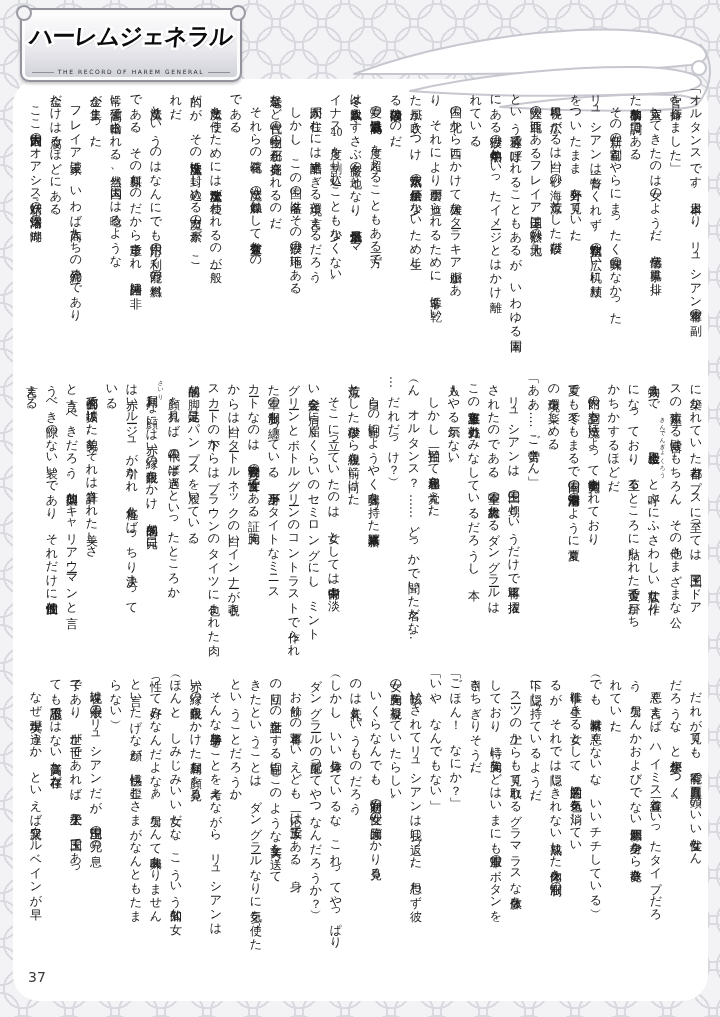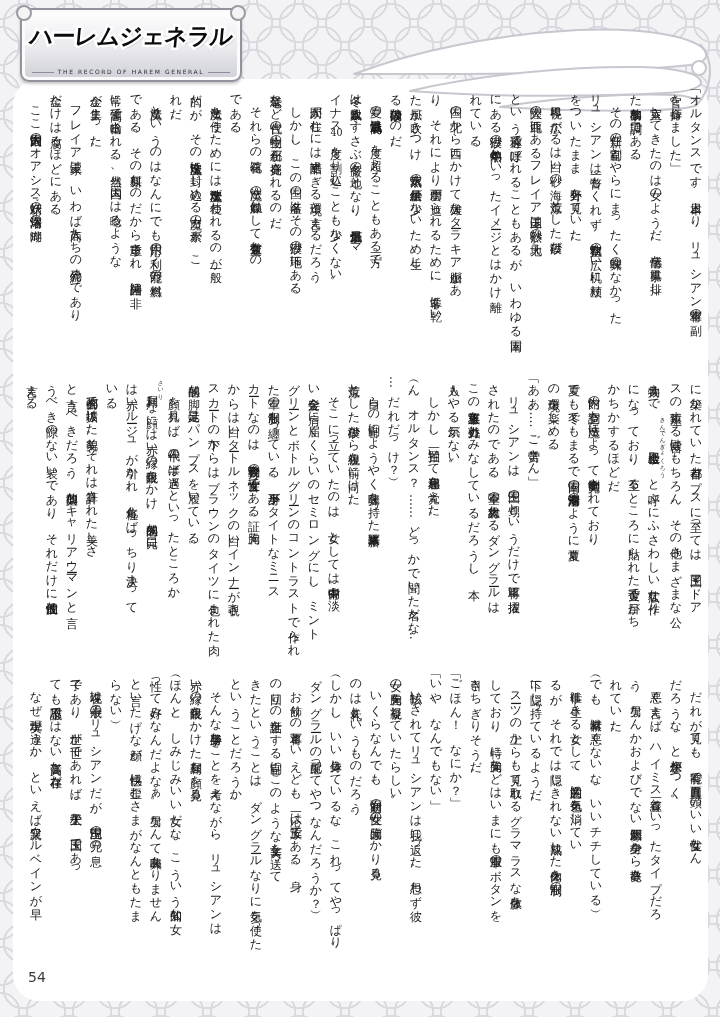--- a/index.html
+++ b/index.html
@@ -198,15 +198,15 @@
       <div class="line">（ほんと、しみじみいい女だな。こういう知的な女</div>
       <div class="line">性って好みなんだよなぁ。男なんて興味ありません、</div>
       <div class="line">と言いたげな顔が、快感に歪むさまがなんともたま</div>
       <div class="line">らない）</div>
       <div class="line">　現在は二十歳のリュシアンだが、現国王の兄の息</div>
       <div class="line">子であり、世が世であれば、王太子か、国王であっ</div>
       <div class="line">ても不思議ではない高貴な存在だ。</div>
       <div class="line">　なぜ現実が違うか、といえば父親ウルベインが早</div>
     </div>
 
-  <div class="page-num">54</div>
+  <div class="page-num">37</div>
 
 </div>
 
 </body></html>

